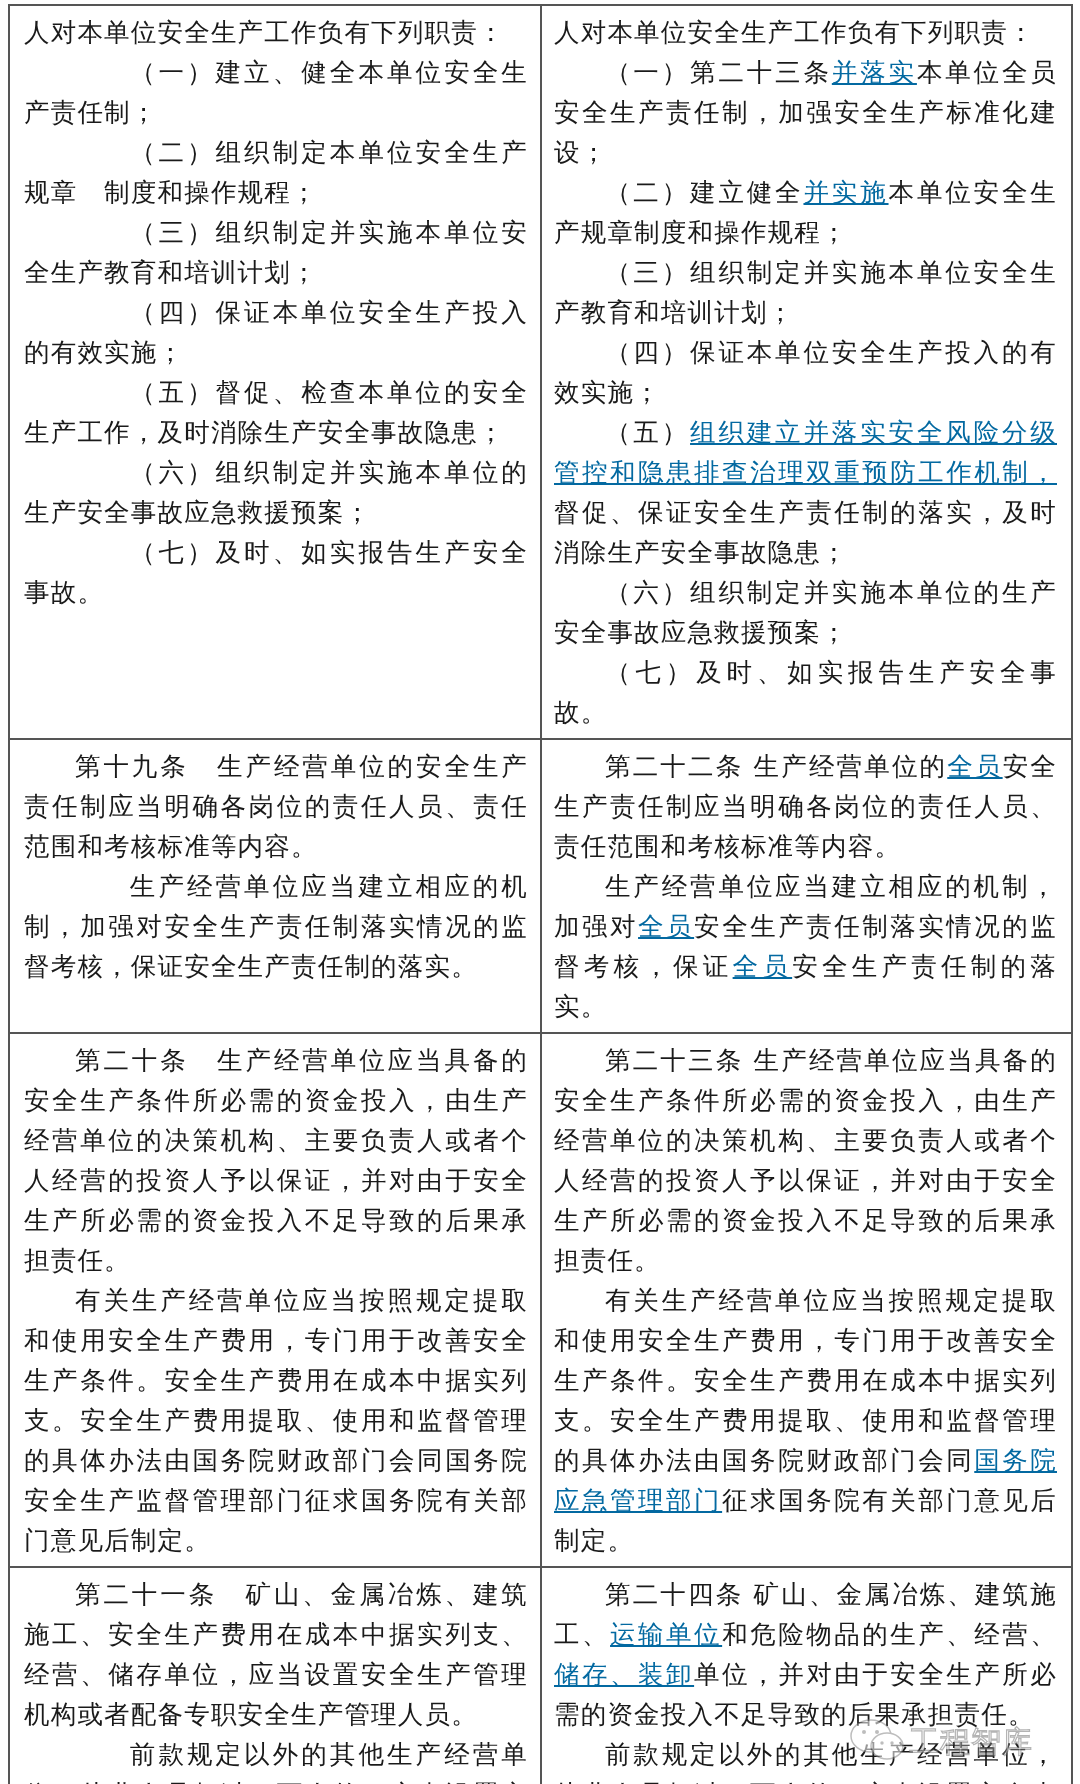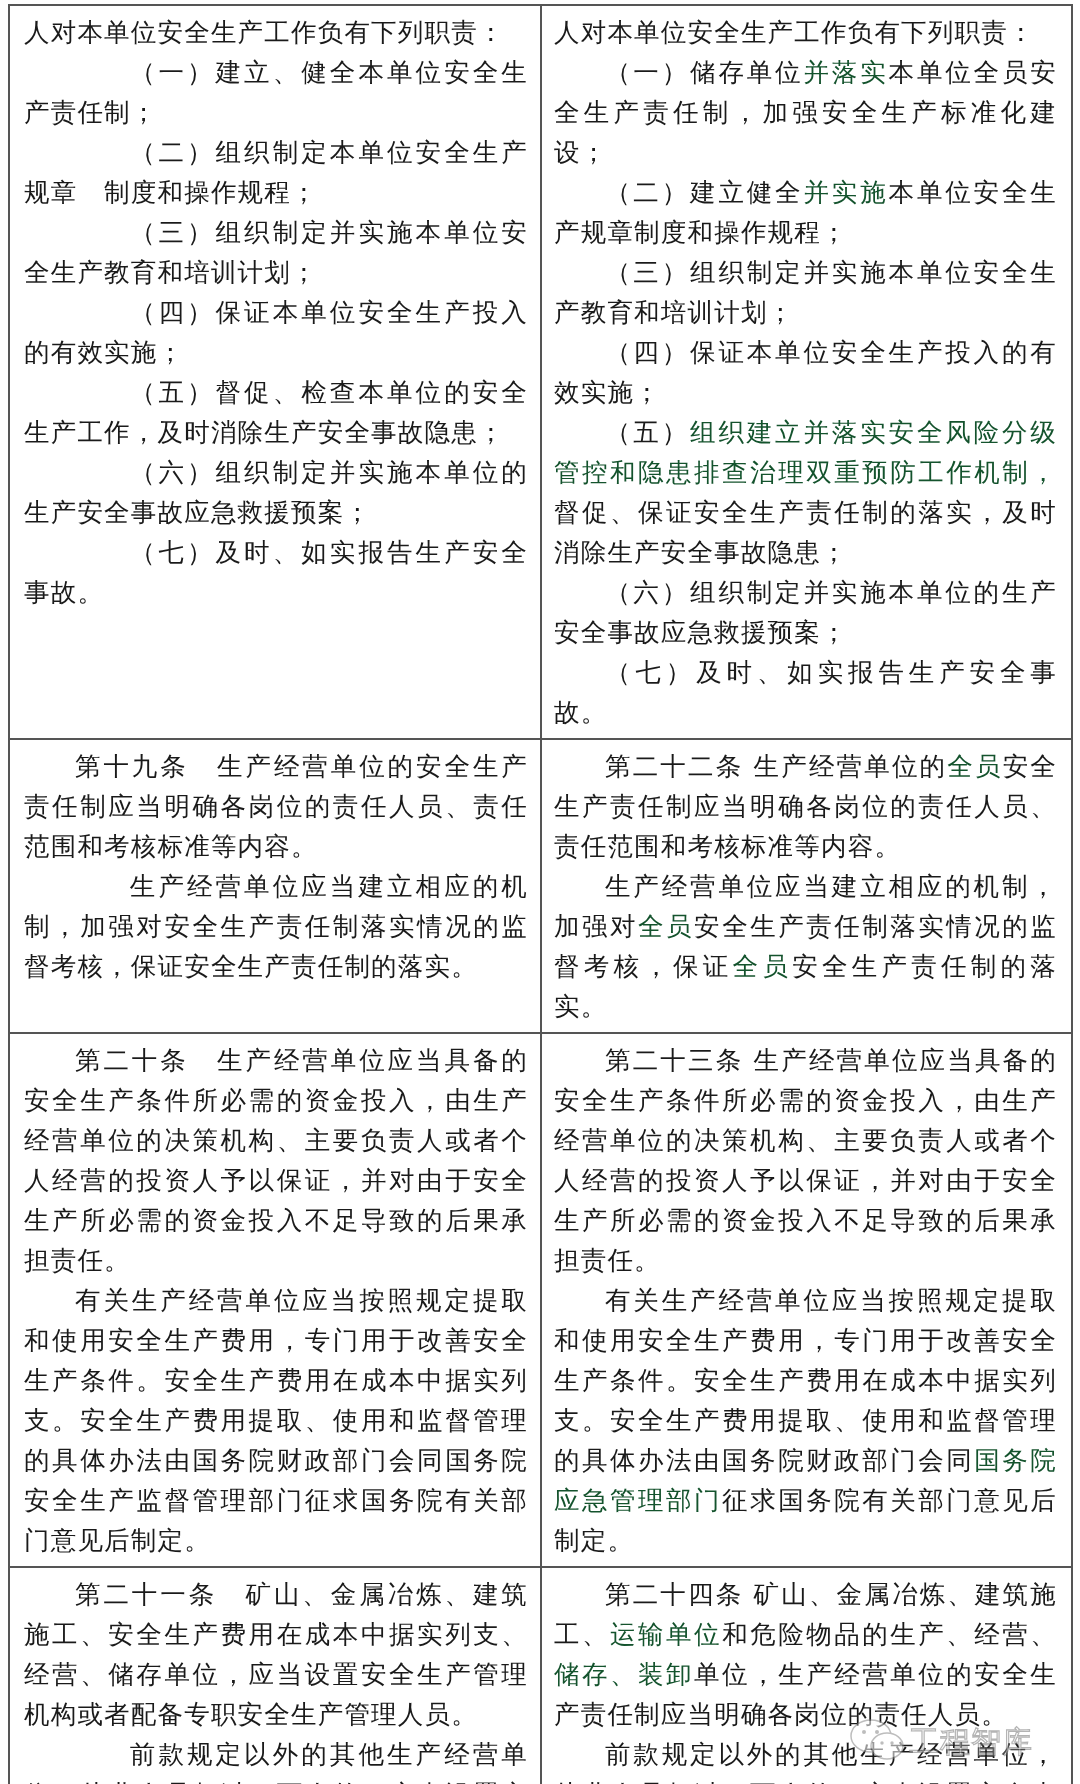--- a/index.html
+++ b/index.html
@@ -7,21 +7,21 @@
          font-family: "DejaVu Sans", "Liberation Sans", sans-serif; color: #1a1a1a; }
   .compare-table { position: absolute; left: 8px; top: 4px; width: 1065px;
          border-collapse: collapse; table-layout: fixed; }
   .compare-table td { border: 2px solid #555; vertical-align: top; padding: 6px 12px 6px 14px;
          font-size: 25.5px; line-height: 40px; letter-spacing: 1.2px; }
   .compare-table td.col-new { padding-left: 12px; padding-right: 14px; }
   .compare-table td.col-old { width: 504px; }
   .para { margin: 0; text-align: justify; text-align-last: left; }
   .para.indent-2 { text-indent: 2em; }
   .para.indent-wide { text-indent: 4.15em; }
-  .hl { color: #14532d; }
+  .hl { color: #0369a1; text-decoration: underline; }
   .row-1 td { height: 628px; }
   .row-2 td { height: 229px; }
   .row-3 td { height: 470px; border-radius: 22px; }
   .row-4 td { height: 354px; }
   .watermark { position: absolute; left: 847px; top: 1712px; width: 190px; height: 60px;
          opacity: 0.55; pointer-events: none; }
   .watermark .wm-text { position: absolute; left: 62px; top: 10px; font-size: 30px;
          color: #ffffff; -webkit-text-stroke: 1.2px #777; letter-spacing: 1px; white-space: nowrap; }
   .watermark svg { position: absolute; left: 0; top: 4px; }
 </style>
@@ -36,21 +36,21 @@
           <p class="para indent-wide"><span>（一）建立、健全本单位安全生产责任制；</span></p>
           <p class="para indent-wide"><span>（二）组织制定本单位安全生产规章　制度和操作规程；</span></p>
           <p class="para indent-wide"><span>（三）组织制定并实施本单位安全生产教育和培训计划；</span></p>
           <p class="para indent-wide"><span>（四）保证本单位安全生产投入的有效实施；</span></p>
           <p class="para indent-wide"><span>（五）督促、检查本单位的安全生产工作，及时消除生产安全事故隐患；</span></p>
           <p class="para indent-wide"><span>（六）组织制定并实施本单位的生产安全事故应急救援预案；</span></p>
           <p class="para indent-wide"><span>（七）及时、如实报告生产安全事故。</span></p>
         </td>
       <td class="col-new">
           <p class="para"><span>人对本单位安全生产工作负有下列职责：</span></p>
-          <p class="para indent-2"><span>（一）储存单位</span><span class="hl">并落实</span><span>本单位全员安全生产责任制，加强安全生产标准化建设；</span></p>
+          <p class="para indent-2"><span>（一）第二十三条</span><span class="hl">并落实</span><span>本单位全员安全生产责任制，加强安全生产标准化建设；</span></p>
           <p class="para indent-2"><span>（二）建立健全</span><span class="hl">并实施</span><span>本单位安全生产规章制度和操作规程；</span></p>
           <p class="para indent-2"><span>（三）组织制定并实施本单位安全生产教育和培训计划；</span></p>
           <p class="para indent-2"><span>（四）保证本单位安全生产投入的有效实施；</span></p>
           <p class="para indent-2"><span>（五）</span><span class="hl">组织建立并落实安全风险分级管控和隐患排查治理双重预防工作机制，</span><span>督促、保证安全生产责任制的落实，及时消除生产安全事故隐患；</span></p>
           <p class="para indent-2"><span>（六）组织制定并实施本单位的生产安全事故应急救援预案；</span></p>
           <p class="para indent-2"><span>（七）及时、如实报告生产安全事故。</span></p>
         </td>
     </tr>
     <tr class="row-2">
       <td class="col-old">
@@ -71,21 +71,21 @@
           <p class="para indent-2"><span>第二十三条 生产经营单位应当具备的安全生产条件所必需的资金投入，由生产经营单位的决策机构、主要负责人或者个人经营的投资人予以保证，并对由于安全生产所必需的资金投入不足导致的后果承担责任。</span></p>
           <p class="para indent-2"><span>有关生产经营单位应当按照规定提取和使用安全生产费用，专门用于改善安全生产条件。安全生产费用在成本中据实列支。安全生产费用提取、使用和监督管理的具体办法由国务院财政部门会同</span><span class="hl">国务院应急管理部门</span><span>征求国务院有关部门意见后制定。</span></p>
         </td>
     </tr>
     <tr class="row-4">
       <td class="col-old">
           <p class="para indent-2"><span>第二十一条　矿山、金属冶炼、建筑施工、安全生产费用在成本中据实列支、经营、储存单位，应当设置安全生产管理机构或者配备专职安全生产管理人员。</span></p>
           <p class="para indent-wide"><span>前款规定以外的其他生产经营单位，从业人员超过一百人的，应当设置安全生产管理机构或者配备专职安全生产管理人员；从业人员在一百人以下的，应当配备专职或者兼职的安全生产管理人员。</span></p>
         </td>
       <td class="col-new">
-          <p class="para indent-2"><span>第二十四条 矿山、金属冶炼、建筑施工、</span><span class="hl">运输单位</span><span>和危险物品的生产、经营、</span><span class="hl">储存、装卸</span><span>单位，生产经营单位的安全生产责任制应当明确各岗位的责任人员。</span></p>
+          <p class="para indent-2"><span>第二十四条 矿山、金属冶炼、建筑施工、</span><span class="hl">运输单位</span><span>和危险物品的生产、经营、</span><span class="hl">储存、装卸</span><span>单位，并对由于安全生产所必需的资金投入不足导致的后果承担责任。</span></p>
           <p class="para indent-2"><span>前款规定以外的其他生产经营单位，从业人员超过一百人的，应当设置安全生产管理机构或者配备专职安全生产管理人员；从业人员在一百人以下的，应当配备专职或者兼职的安全生产管理人员。</span></p>
         </td>
     </tr>
 
   </tbody>
 </table>
 
 <div class="watermark">
   <svg width="62" height="48" viewBox="0 0 62 48">
     <ellipse cx="24" cy="20" rx="20" ry="16" fill="#fff" stroke="#888" stroke-width="1.5"></ellipse>

